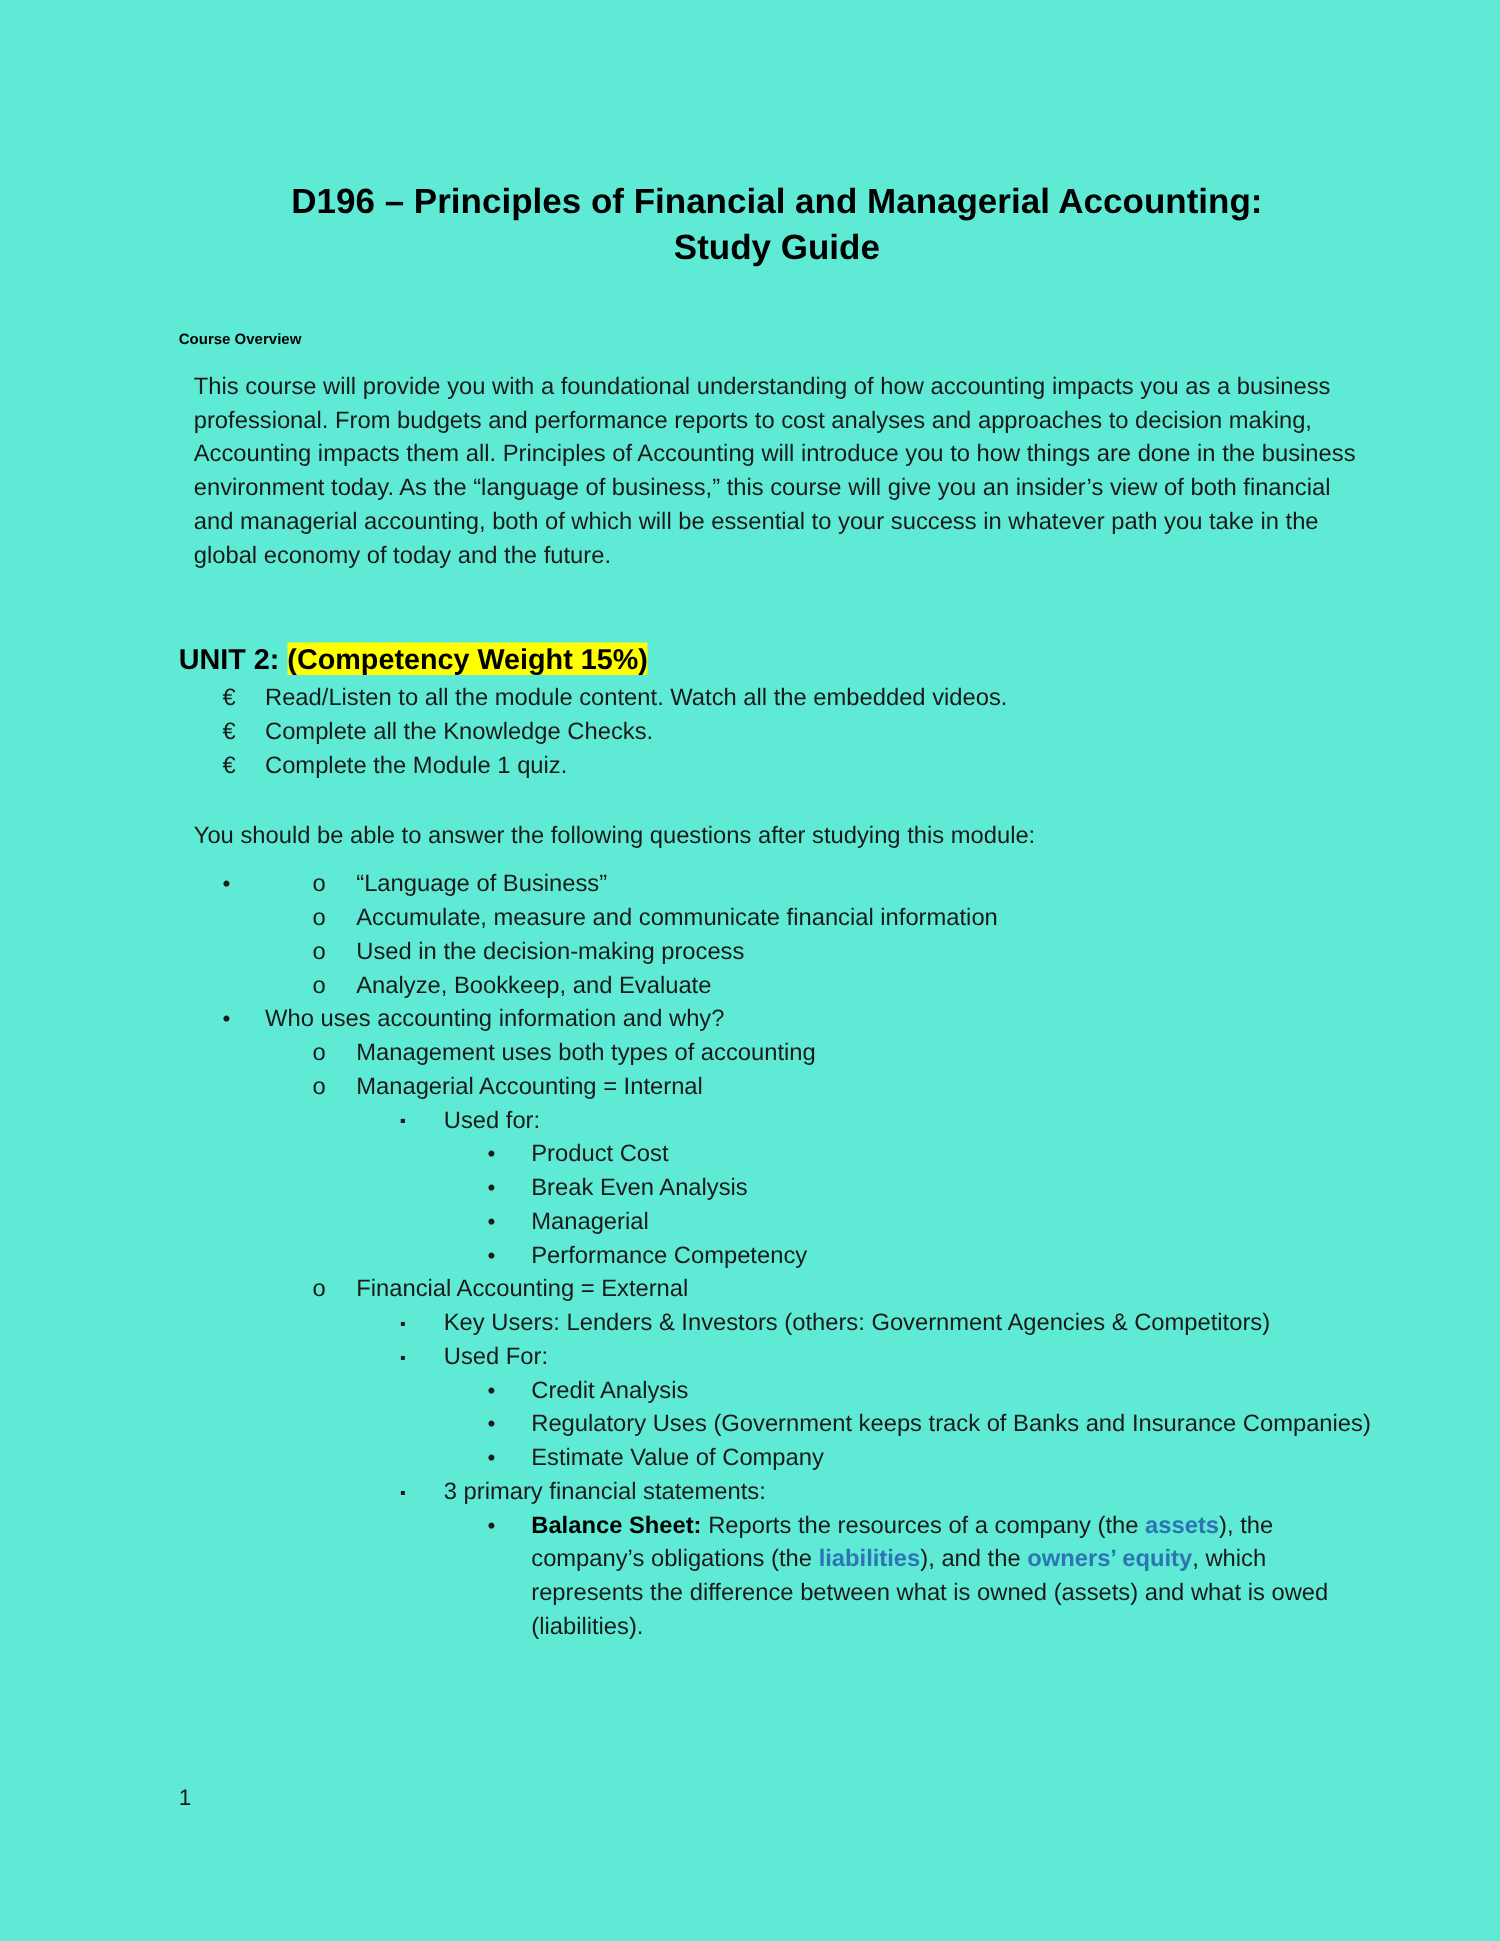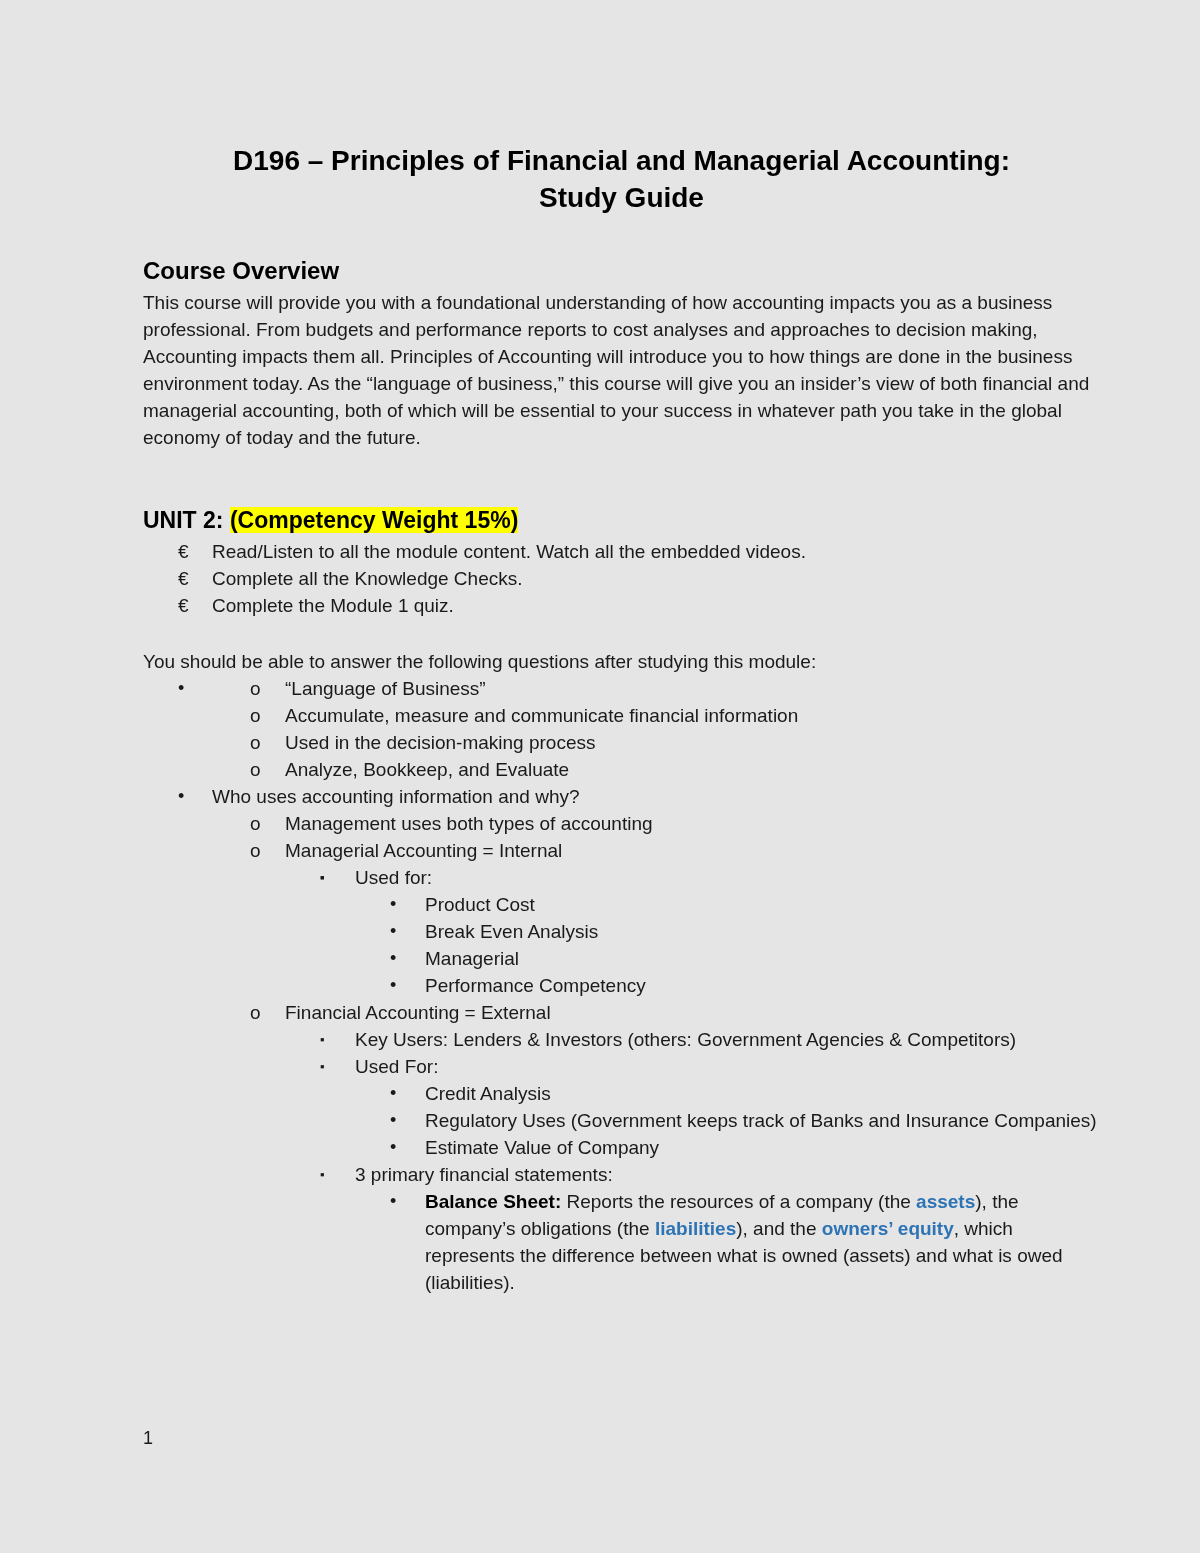--- a/index.html
+++ b/index.html
@@ -5,45 +5,45 @@
   html, body {
     margin: 0;
     padding: 0;
     background: #ffffff;
   }
   .page {
     position: relative;
     width: 1200px;
     height: 1553px;
     margin: 0 auto;
-    background: #e5e5e5;
+    background: #5eead4;
     font-family: "Liberation Sans", sans-serif;
     color: #1a1a1a;
     box-sizing: border-box;
     padding: 142px 100px 0 143px;
   }
   .doc-title {
     text-align: center;
     font-weight: bold;
     font-size: 28px;
     line-height: 37px;
     color: #000000;
     margin: 0 0 42px 0;
   }
   .h-overview {
-    font-size: 24px;
+    font-size: 12px;
     font-weight: bold;
     color: #000000;
     margin: 0 0 5px 0;
     line-height: 26px;
   }
   .body {
     font-size: 19px;
     line-height: 27px;
-    margin: 0;
+    margin: 12px;
     color: #1a1a1a;
   }
   .h-unit {
     font-size: 23px;
     font-weight: bold;
     color: #000000;
     margin: 54px 0 3px 0;
     line-height: 30px;
   }
   .hl {

